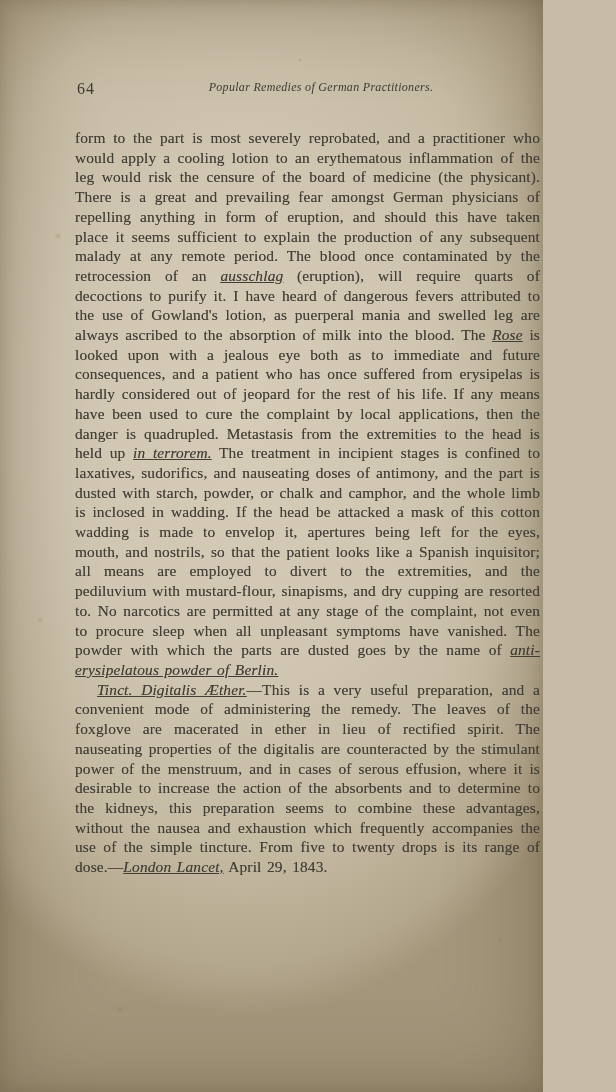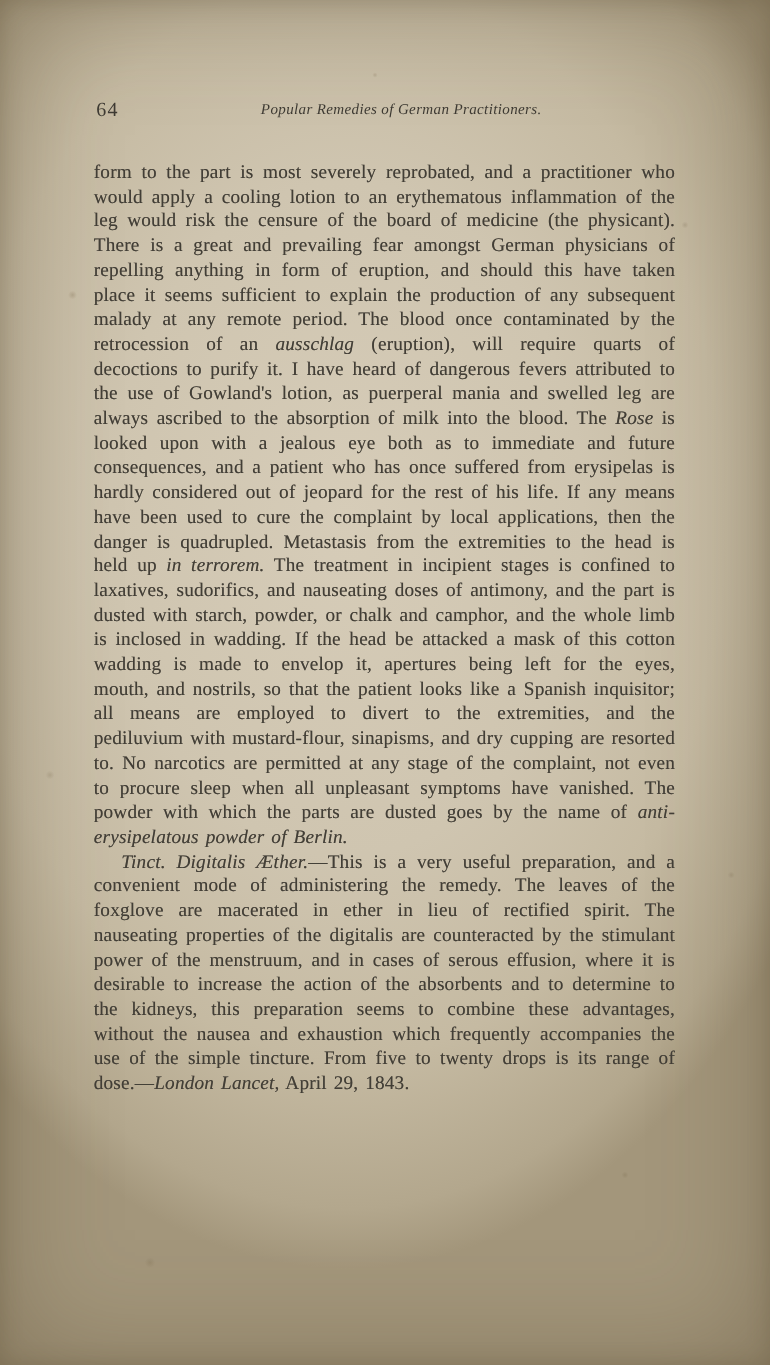--- a/index.html
+++ b/index.html
@@ -10,21 +10,21 @@
     overflow: hidden;
   }
 
   body {
     font-family: "Liberation Serif", "DejaVu Serif", serif;
     background: #c7bca5;
   }
 
   .paper {
     position: relative;
-    width: 616px;
+    width: 543px;
     height: 1092px;
     background:
       radial-gradient(circle 5px at 58px 236px, rgba(110,95,65,0.25) 0%, rgba(110,95,65,0) 70%),
       radial-gradient(circle 4px at 548px 180px, rgba(110,95,65,0.22) 0%, rgba(110,95,65,0) 70%),
       radial-gradient(circle 6px at 120px 1010px, rgba(110,95,65,0.20) 0%, rgba(110,95,65,0) 70%),
       radial-gradient(circle 4px at 500px 940px, rgba(110,95,65,0.22) 0%, rgba(110,95,65,0) 70%),
       radial-gradient(circle 3px at 300px 60px, rgba(110,95,65,0.22) 0%, rgba(110,95,65,0) 70%),
       radial-gradient(circle 5px at 40px 620px, rgba(110,95,65,0.20) 0%, rgba(110,95,65,0) 70%),
       radial-gradient(circle 4px at 585px 700px, rgba(110,95,65,0.20) 0%, rgba(110,95,65,0) 70%),
       radial-gradient(ellipse 420px 600px at 45% 38%, #d6ccb8 0%, #cfc5b0 45%, #c5baa2 72%, #b3a78d 92%, #a3967b 100%);
@@ -74,20 +74,21 @@
     word-spacing: 1.5px;
     text-shadow: 0 0 0.5px rgba(66, 62, 54, 0.55);
   }
 
   .body-text p.indent {
     text-indent: 22px;
   }
 
   .body-text em {
     font-style: italic;
+    text-decoration: underline;
   }
 </style>
 </head>
 <body>
 
 <div class="paper">
   <div class="content">
 
     <div class="header-row">
       <span class="page-number">64</span>

